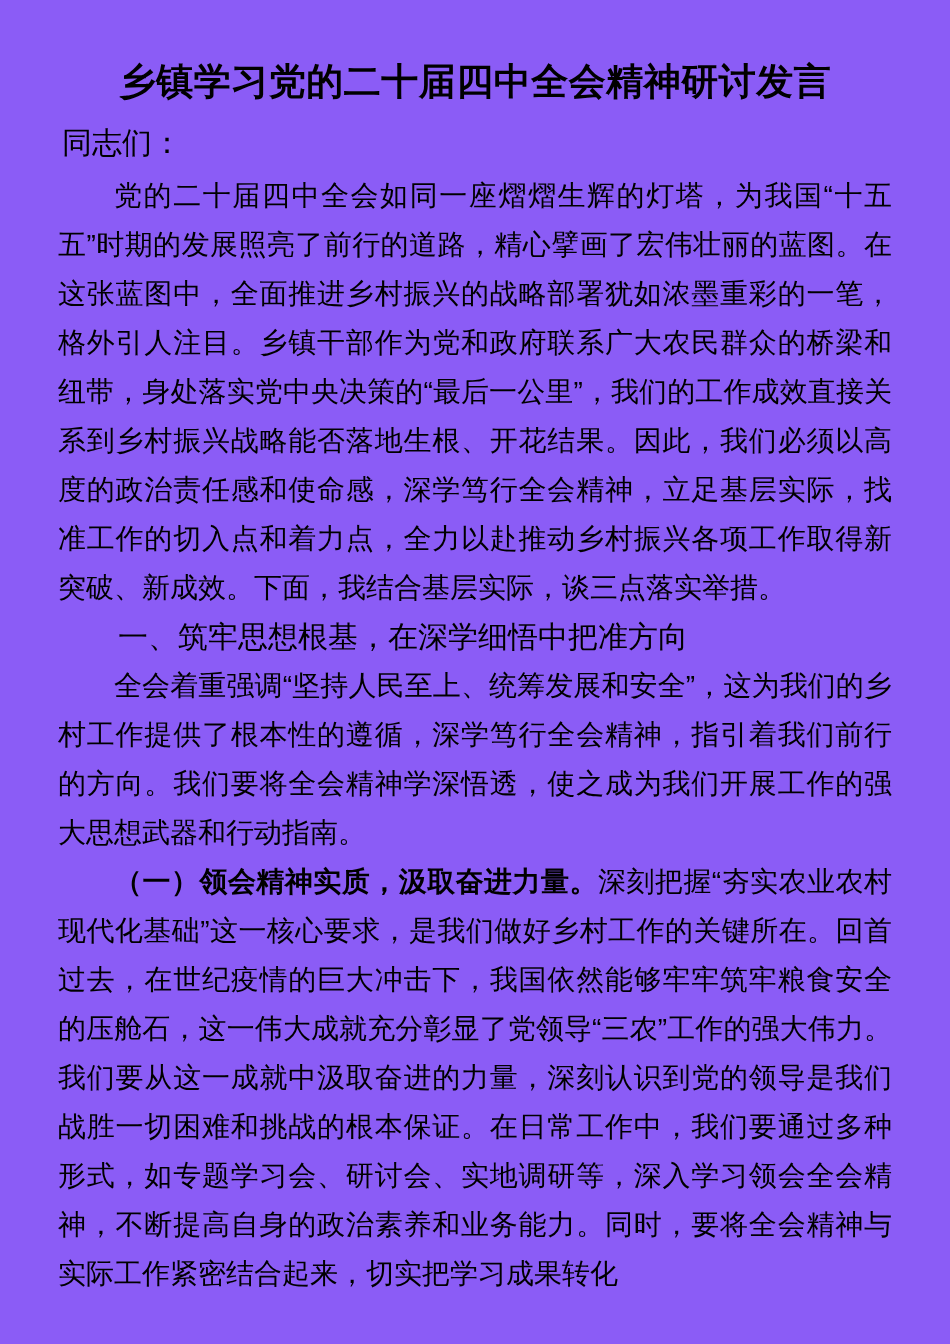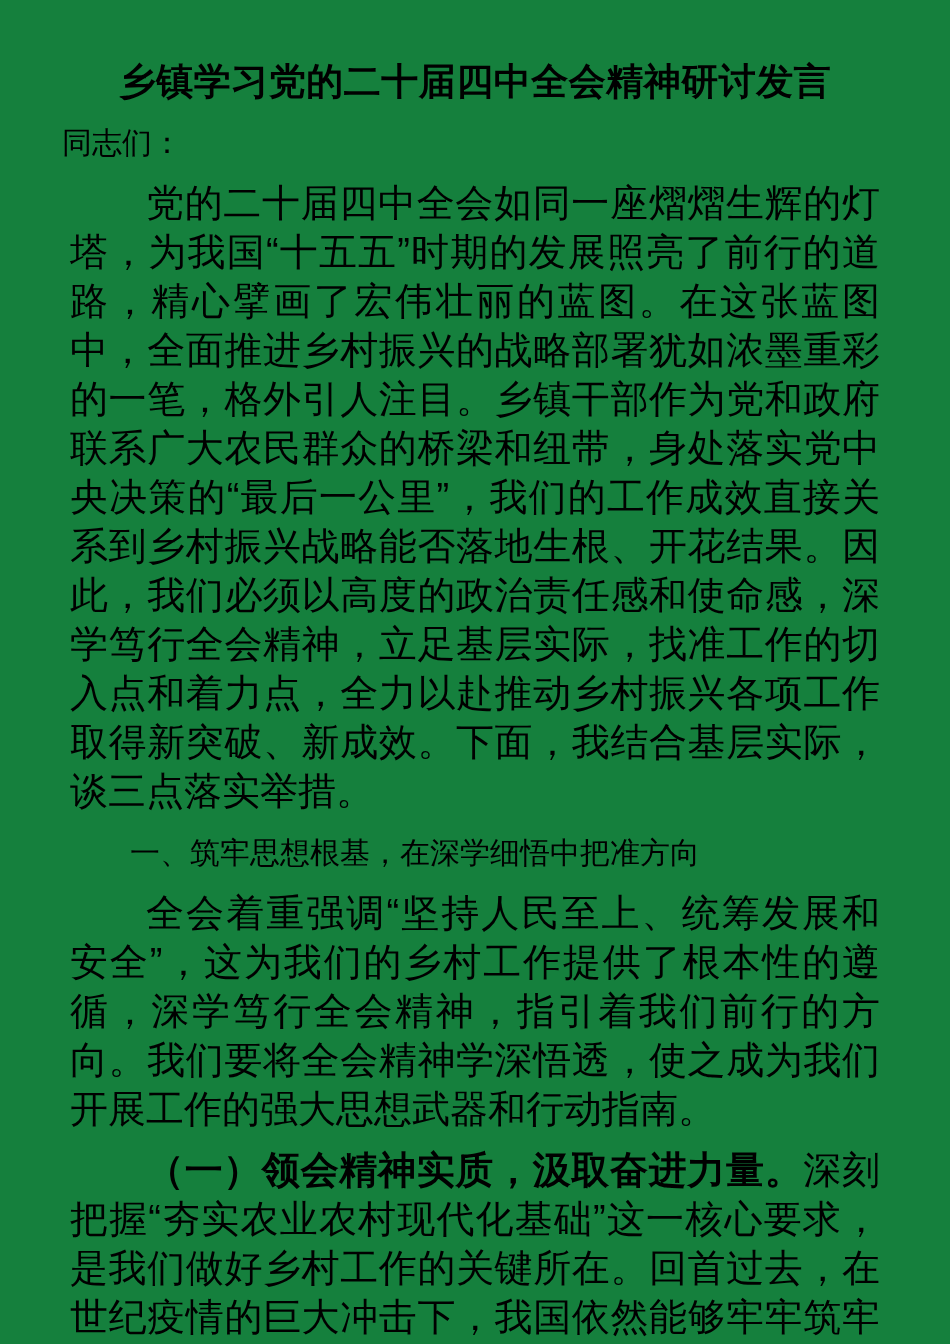--- a/index.html
+++ b/index.html
@@ -14,21 +14,21 @@
     font-family: "Liberation Sans", "DejaVu Sans", sans-serif;
     color: #000000;
     -webkit-font-smoothing: antialiased;
   }
   .page {
     position: relative;
     width: 950px;
     height: 1344px;
     box-sizing: border-box;
     padding: 0 58px;
-    background: #15803d;
+    background: #8b5cf6;
   }
   .doc-title {
     margin: 0;
     padding-top: 58px;
     text-align: center;
     font-size: 37px;
     line-height: 48px;
     font-weight: 600;
     letter-spacing: 0.5px;
     white-space: nowrap;
@@ -36,34 +36,34 @@
   .salutation {
     margin: 4px;
     padding-top: 8px;
     font-size: 30px;
     line-height: 49px;
     font-weight: 400;
     text-align: justify;
     text-justify: inter-ideograph;
   }
   .body-para {
-    margin: 12px;
-    font-size: 38px;
+    margin: 0;
+    font-size: 28px;
     line-height: 49px;
     font-weight: 400;
     text-indent: 2em;
     text-align: justify;
     text-justify: inter-ideograph;
     text-align-last: left;
   }
   .body-para.justify-all {
     text-align: justify;
   }
   .section-heading {
-    margin: 12px;
+    margin: 0;
     font-size: 30px;
     line-height: 49px;
     font-weight: 400;
     text-indent: 2em;
     text-align: left;
   }
   .lead-bold {
     font-weight: 700;
     font-family: Liberation Serif, serif;
   }

